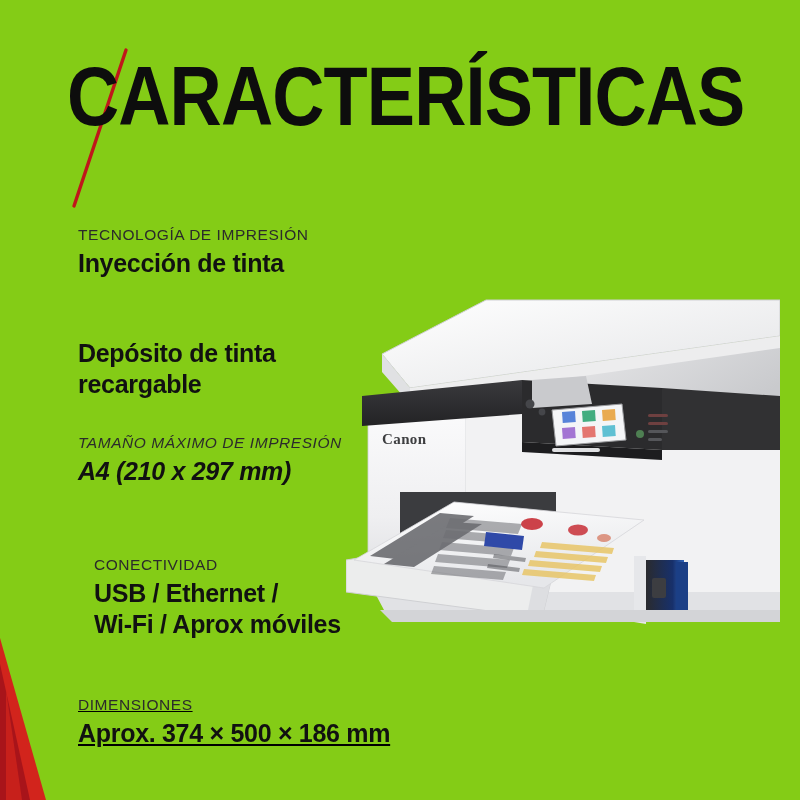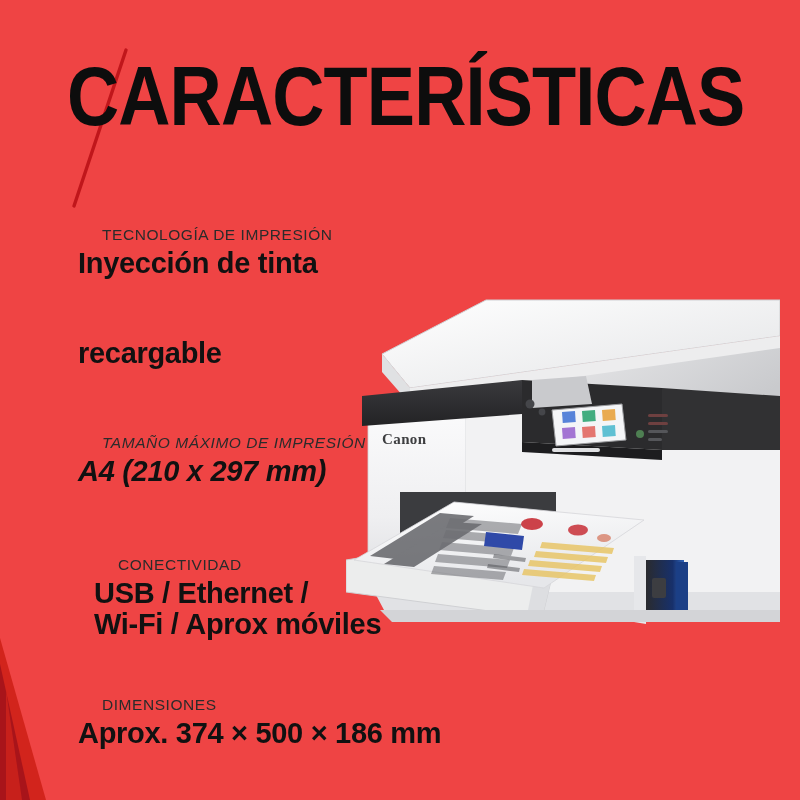--- a/index.html
+++ b/index.html
@@ -4,21 +4,21 @@
 <style>
   html, body {
     margin: 0;
     padding: 0;
     background: #ffffff;
   }
   #page {
     position: relative;
     width: 800px;
     height: 800px;
-    background: #ef4444;
+    background: #84cc16;
     overflow: hidden;
     font-family: "Liberation Sans", sans-serif;
     -webkit-font-smoothing: antialiased;
   }
 
   
   .wedge-layer {
     position: absolute;
     left: 0; top: 0;
     width: 800px; height: 800px;
@@ -67,38 +67,37 @@
   }
   .spec-label {
     font-family: "Liberation Sans", sans-serif;
     font-weight: 400;
     font-size: 15.5px;
     line-height: 20px;
     letter-spacing: 0.55px;
     color: #2b2b2b;
     text-transform: uppercase;
     white-space: nowrap;
-    margin-left: 24px;
   }
   .spec-value {
     font-family: "Liberation Sans", sans-serif;
     font-weight: 700;
-    font-size: 29px;
+    font-size: 25px;
     line-height: 31px;
     letter-spacing: -0.3px;
     color: #111111;
     margin-top: 3px;
   }
   .spec-value .line { display: block; white-space: nowrap; }
 
   .sp-tech   { position: absolute; left: 0;  top: 0;   }
   .sp-ink    { position: absolute; left: 0;  top: 110px; }
   .sp-size   { position: absolute; left: 0;  top: 208px; font-style: italic; }
   .sp-conn   { position: absolute; left: 16px;  top: 330px; }
-  .sp-dim    { position: absolute; left: 0;  top: 470px; }
+  .sp-dim    { position: absolute; left: 0;  top: 470px; text-decoration: underline; }
 
   
   .printer {
     position: absolute;
     left: 346px;
     top: 292px;
     width: 434px;
     height: 372px;
   }
   .printer svg { display: block; }
@@ -260,20 +259,21 @@
 
     <div class="spec sp-tech">
       <div class="spec-label">TECNOLOGÍA DE IMPRESIÓN</div>
       <div class="spec-value">
         <span class="line">Inyección de tinta</span>
       </div>
     </div>
 
     <div class="spec sp-ink">
       <div class="spec-value">
+        <span class="line">Depósito de tinta</span>
         <span class="line">recargable</span>
       </div>
     </div>
 
     <div class="spec sp-size">
       <div class="spec-label">TAMAÑO MÁXIMO DE IMPRESIÓN</div>
       <div class="spec-value">
         <span class="line">A4 (210 x 297 mm)</span>
       </div>
     </div>

